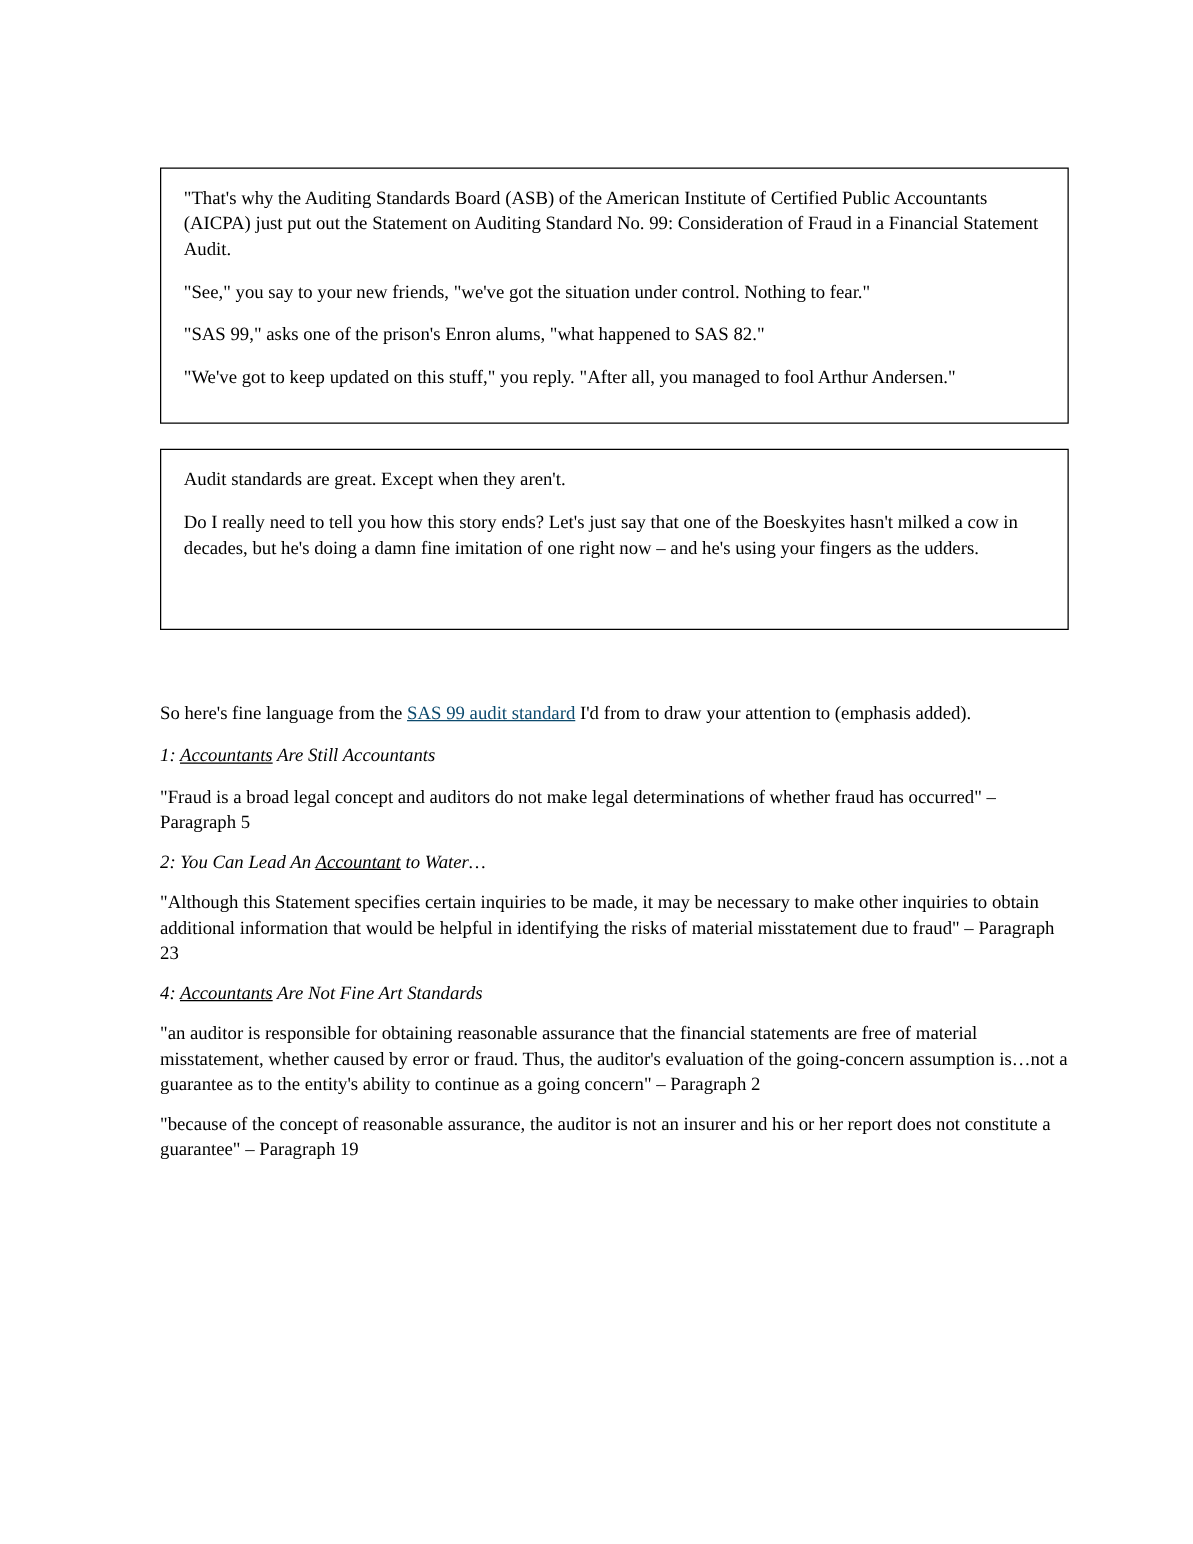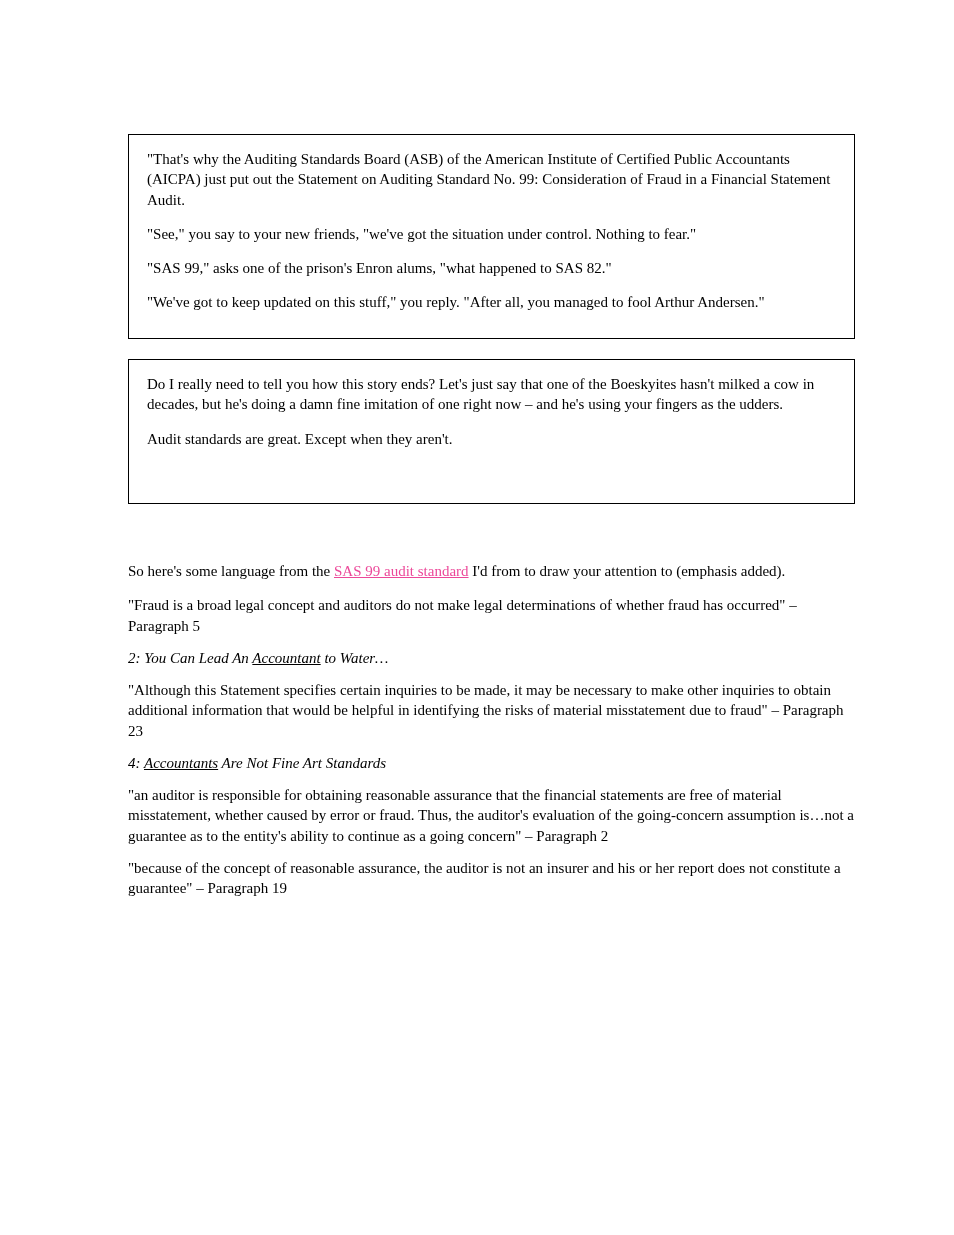--- a/index.html
+++ b/index.html
@@ -46,21 +46,21 @@
     margin: 0 0 14px 0;
     text-align: left;
   }
   .term-block p {
     margin: 0 0 12px 0;
   }
   .italic {
     font-style: italic;
   }
   a.link {
-    color: #ec4899;
+    color: #0c4a6e;
     text-decoration: underline;
   }
   .spacer-big {
     height: 18px;
   }
   .u-accountant {
     text-decoration: underline;
   }
   .box1 p:last-child,
   .box2 p:last-child {
@@ -73,33 +73,36 @@
 <div class="page">
 
   <div class="box box1">
     <p>"That's why the Auditing Standards Board (ASB) of the American Institute of Certified Public Accountants (AICPA) just put out the Statement on Auditing Standard No. 99: Consideration of Fraud in a Financial Statement Audit.</p>
     <p>"See," you say to your new friends, "we've got the situation under control. Nothing to fear."</p>
     <p>"SAS 99," asks one of the prison's Enron alums, "what happened to SAS 82."</p>
     <p>"We've got to keep updated on this stuff," you reply. "After all, you managed to fool Arthur Andersen."</p>
   </div>
 
   <div class="box box2">
+    <p>Audit standards are great. Except when they aren't.</p>
     <p>Do I really need to tell you how this story ends? Let's just say that one of the Boeskyites hasn't milked a cow in decades, but he's doing a damn fine imitation of one right now – and he's using your fingers as the udders.</p>
-    <p>Audit standards are great. Except when they aren't.</p>
   </div>
 
   <div class="below">
     <div class="spacer-big"></div>
     <div class="spacer-big"></div>
 
     <p>
-      <span>So here's some language from the </span><a class="link" href="#">SAS 99 audit standard</a><span> I'd from to draw your attention to (emphasis added).</span>
+      <span>So here's fine language from the </span><a class="link" href="#">SAS 99 audit standard</a><span> I'd from to draw your attention to (emphasis added).</span>
     </p>
 
     <div class="term-block">
+      <p class="italic">
+        <span>1: </span><span class="u-accountant">Accountants</span><span> Are Still Accountants</span>
+      </p>
       <p>"Fraud is a broad legal concept and auditors do not make legal determinations of whether fraud has occurred" – Paragraph 5</p>
     </div>
 
     <div class="term-block">
       <p class="italic">
         <span>2: You Can Lead An </span><span class="u-accountant">Accountant</span><span> to Water…</span>
       </p>
       <p>"Although this Statement specifies certain inquiries to be made, it may be necessary to make other inquiries to obtain additional information that would be helpful in identifying the risks of material misstatement due to fraud" – Paragraph 23</p>
     </div>
 

